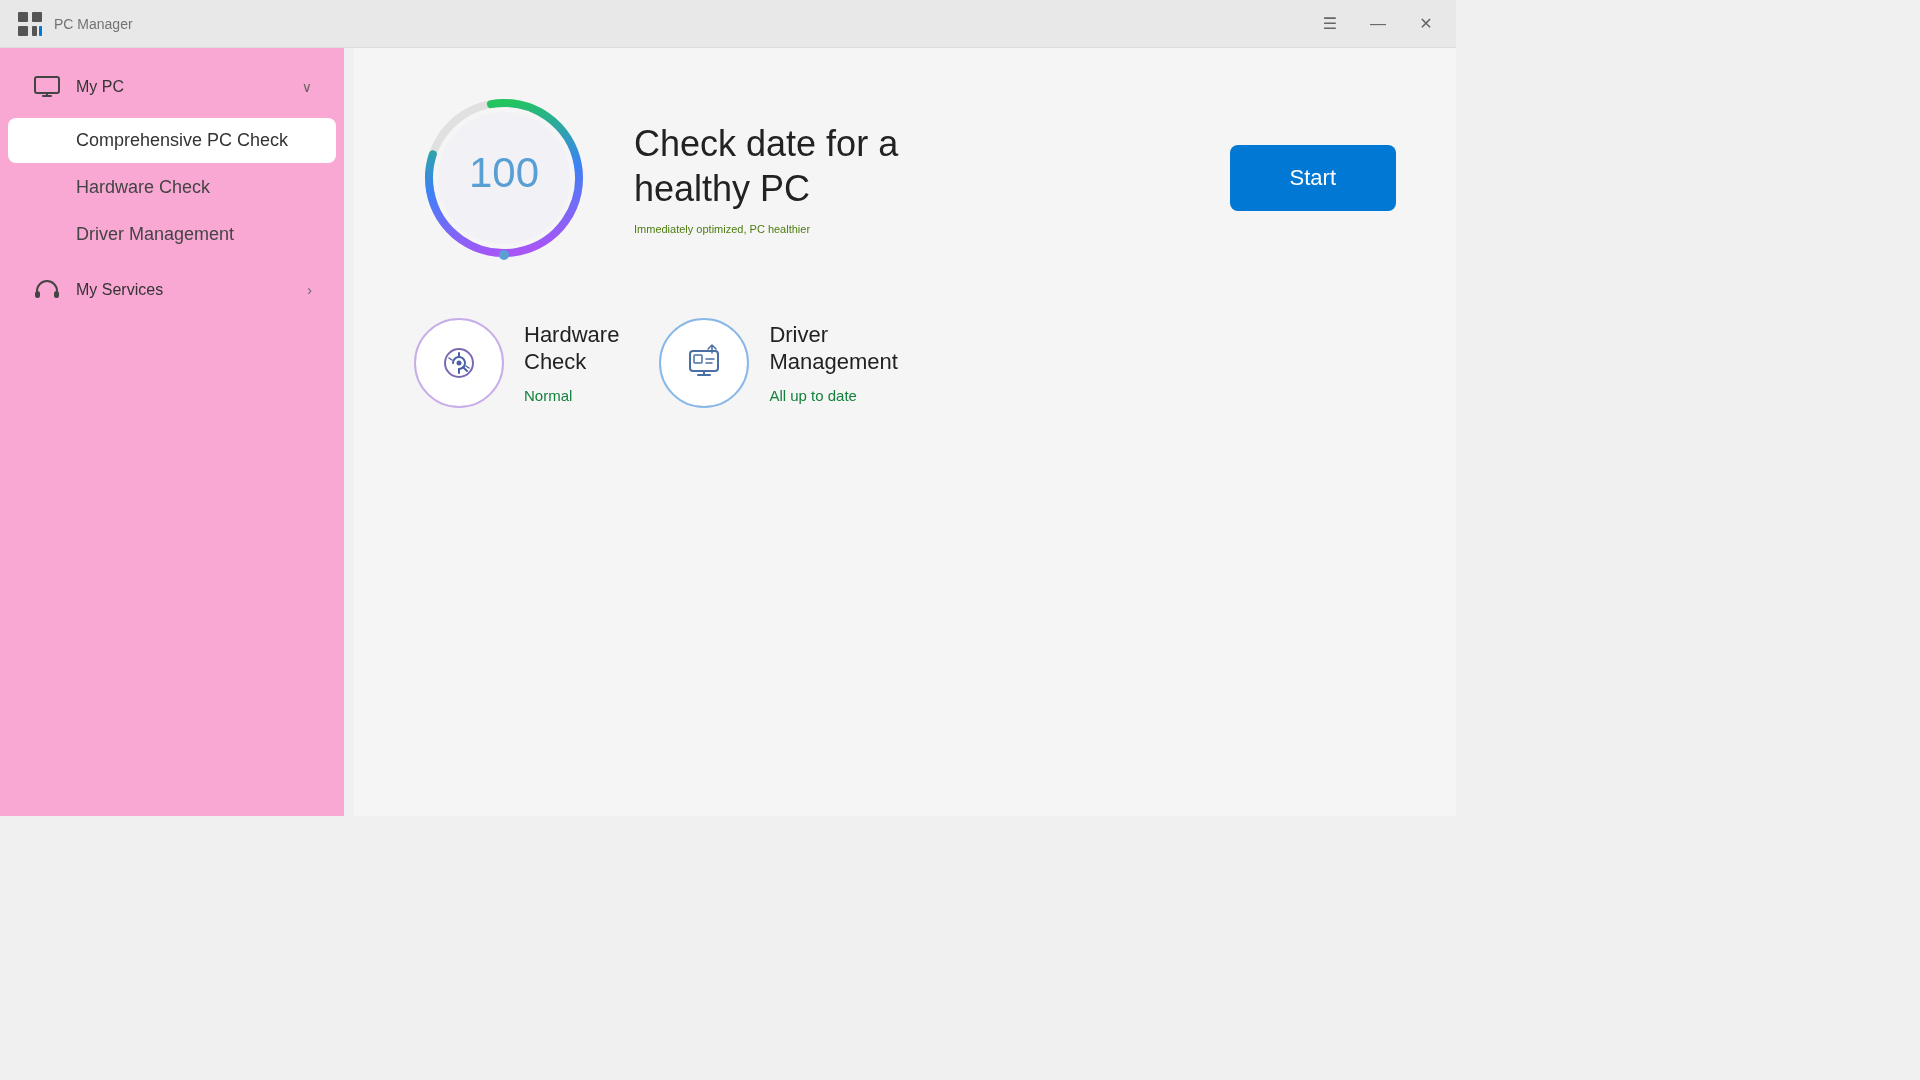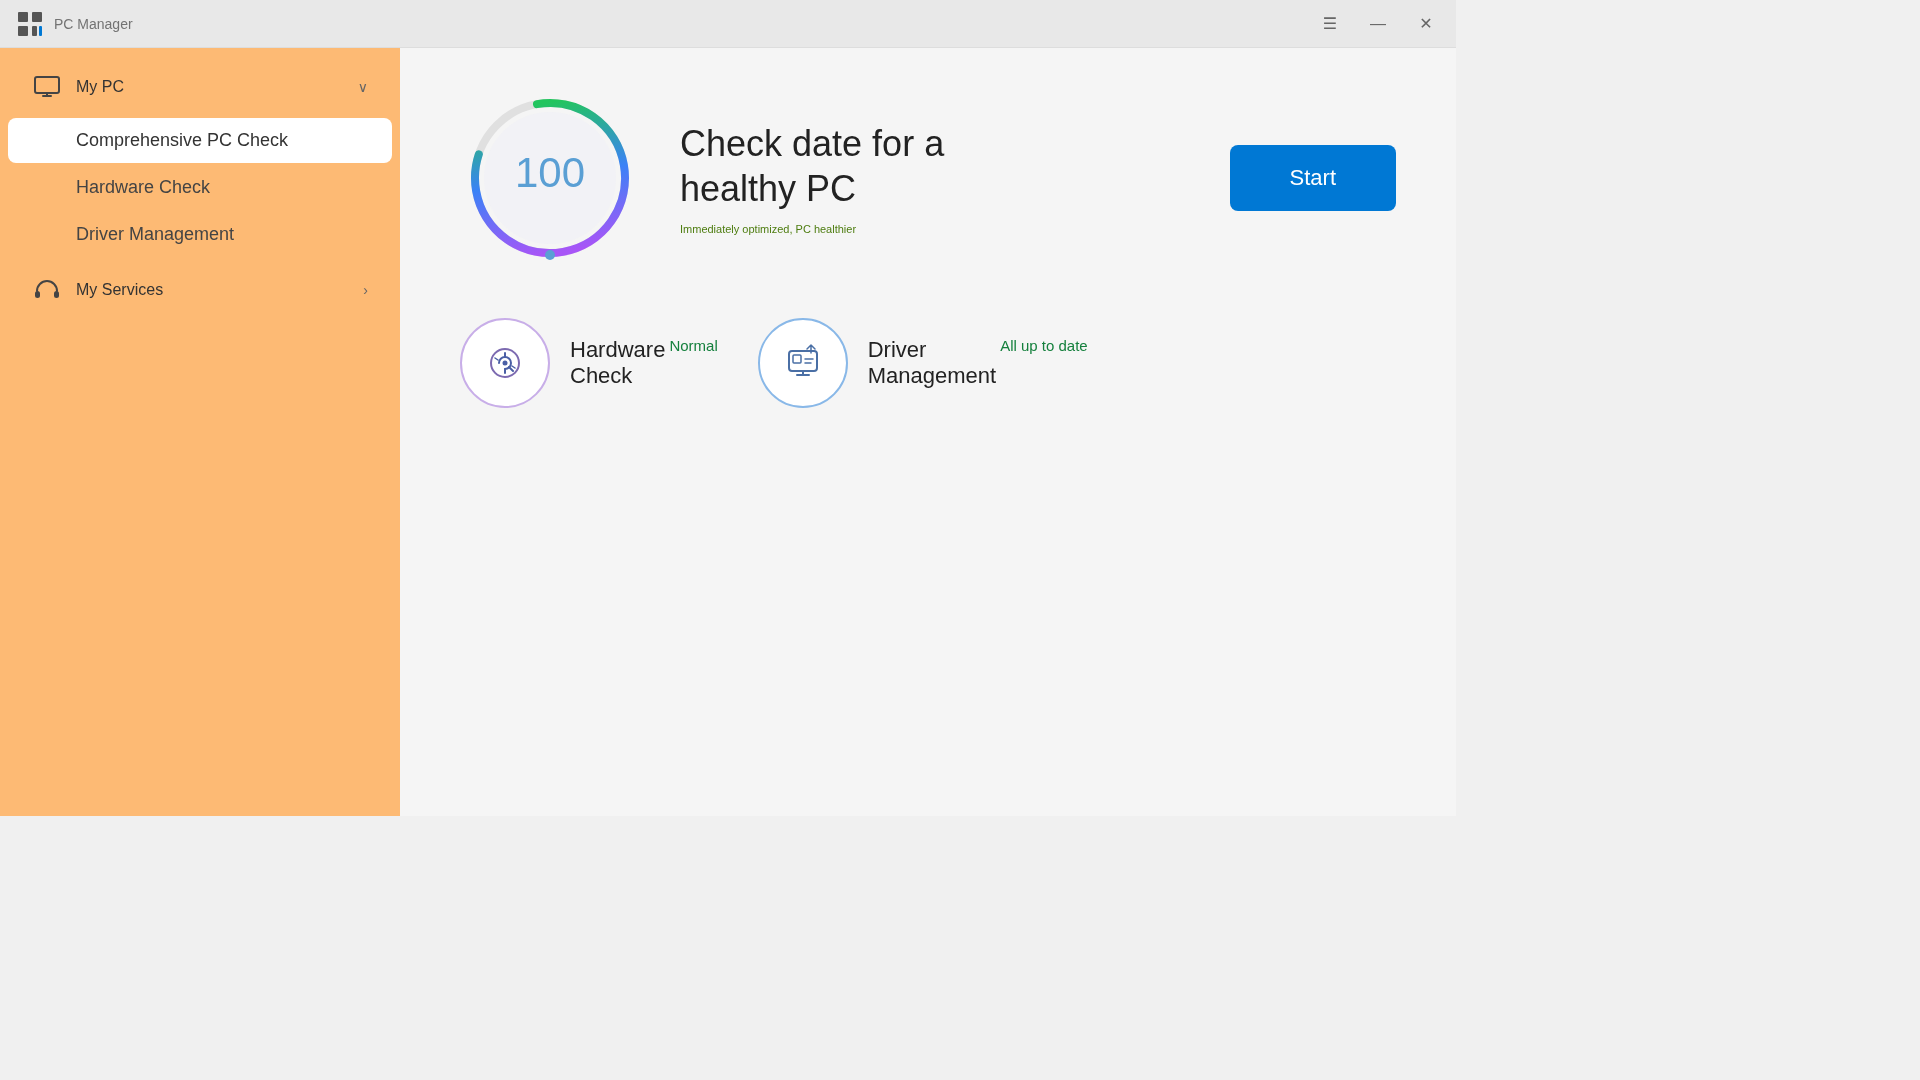--- a/index.html
+++ b/index.html
@@ -57,22 +57,22 @@
 
     
     .app-body {
       display: flex;
       flex: 1;
       overflow: hidden;
     }
 
     
     .sidebar {
-      width: 400px;
-      background: #fdba74;
+      width: 344px;
+      background: #f9a8d4;
       flex-shrink: 0;
       padding-top: 8px;
       overflow-y: auto;
     }
 
     .sidebar-section {
       margin-bottom: 4px;
     }
 
     .sidebar-section-header {
@@ -121,20 +121,21 @@
       color: #333;
       font-weight: 500;
     }
 
     
     .main-content {
       flex: 1;
       background: #f5f5f5;
       padding: 40px 60px;
       overflow-y: auto;
+      margin-left: 10px;
     }
 
     
     .score-card {
       display: flex;
       align-items: center;
       margin-bottom: 50px;
       gap: 40px;
     }
 
@@ -217,22 +218,22 @@
     }
 
     .status-icon {
       width: 44px;
       height: 44px;
       color: #4a6fa5;
     }
 
     .status-info {
       display: flex;
-      flex-direction: row;
-      gap: 4px;
+      flex-direction: column;
+      gap: 12px;
     }
     .status-name {
       font-size: 22px;
       color: #222;
       font-weight: 500;
       line-height: 1.2;
     }
     .status-value {
       font-size: 15px;
       color: #15803d;

